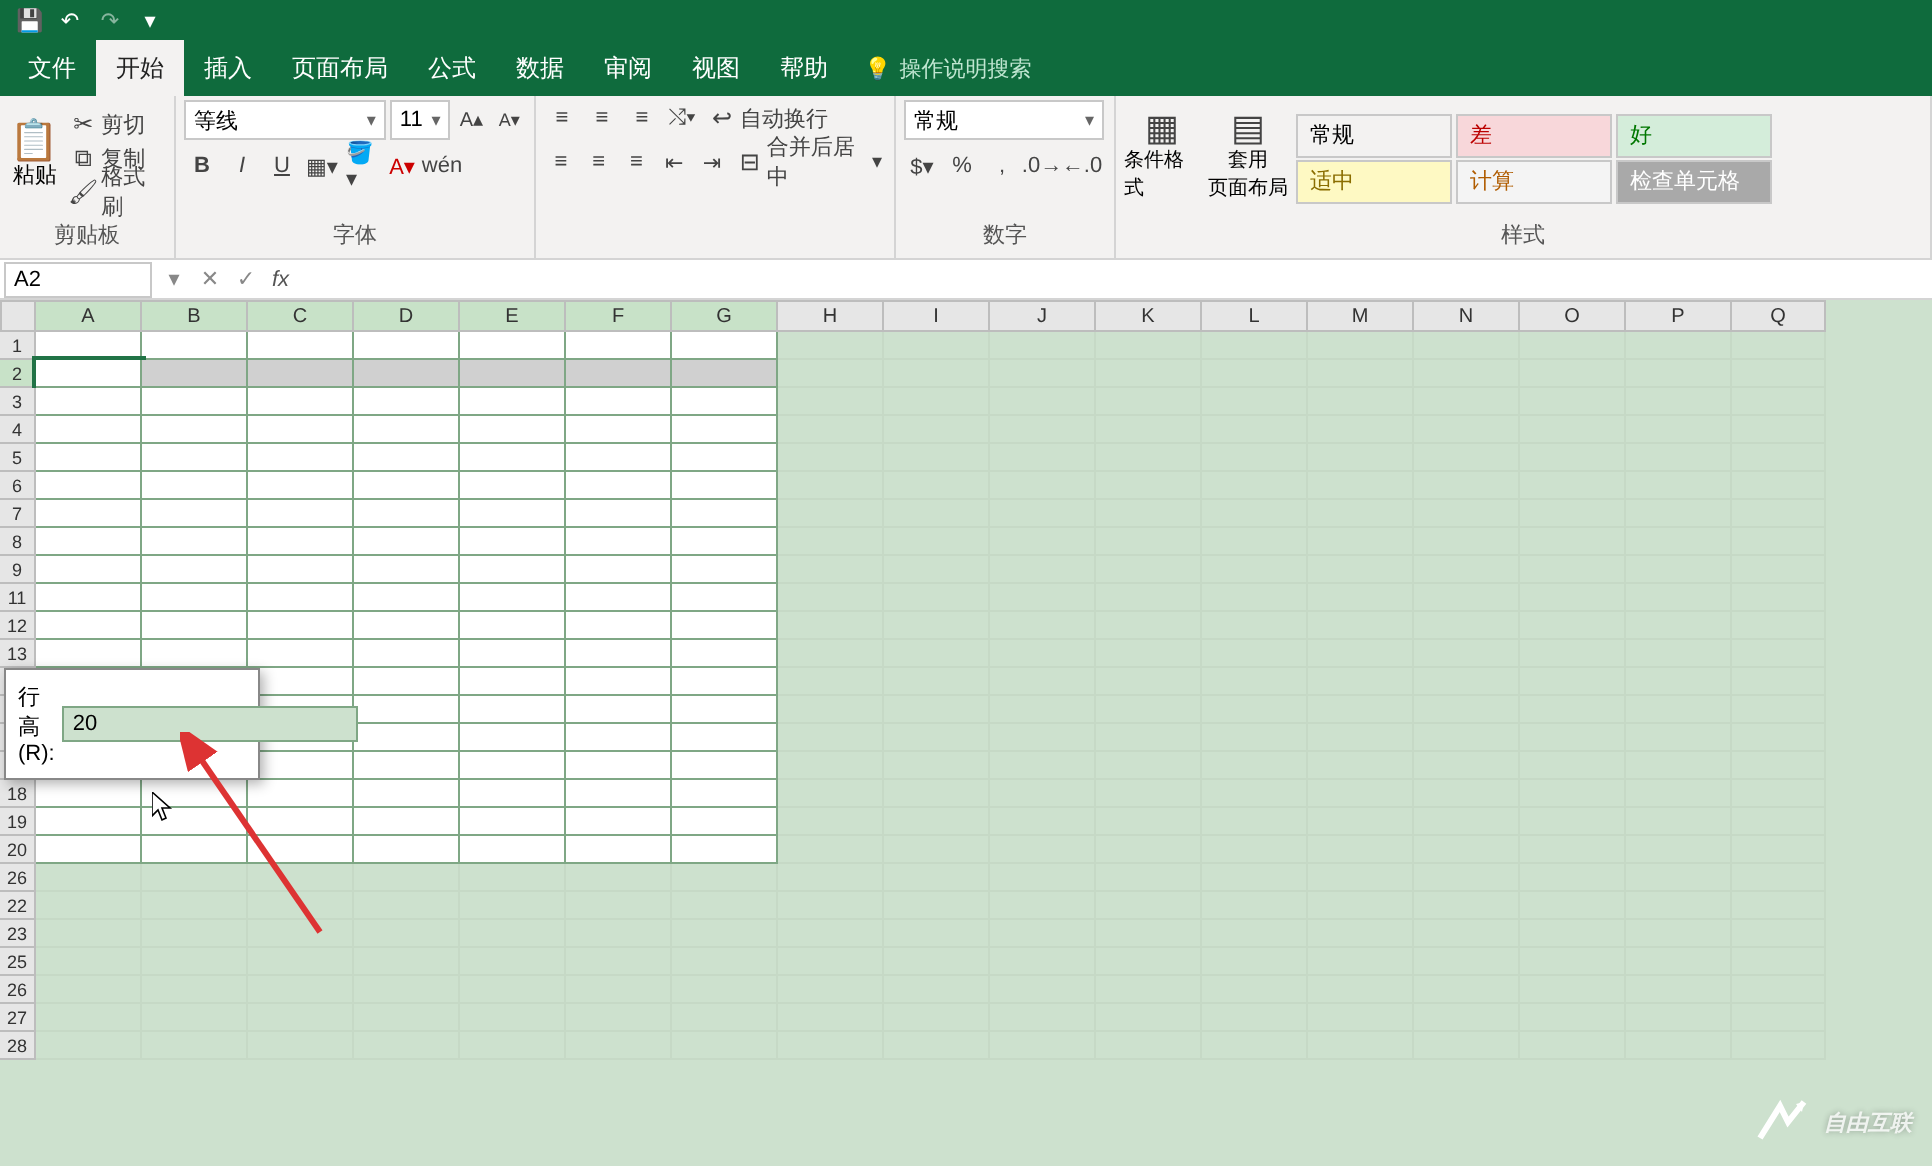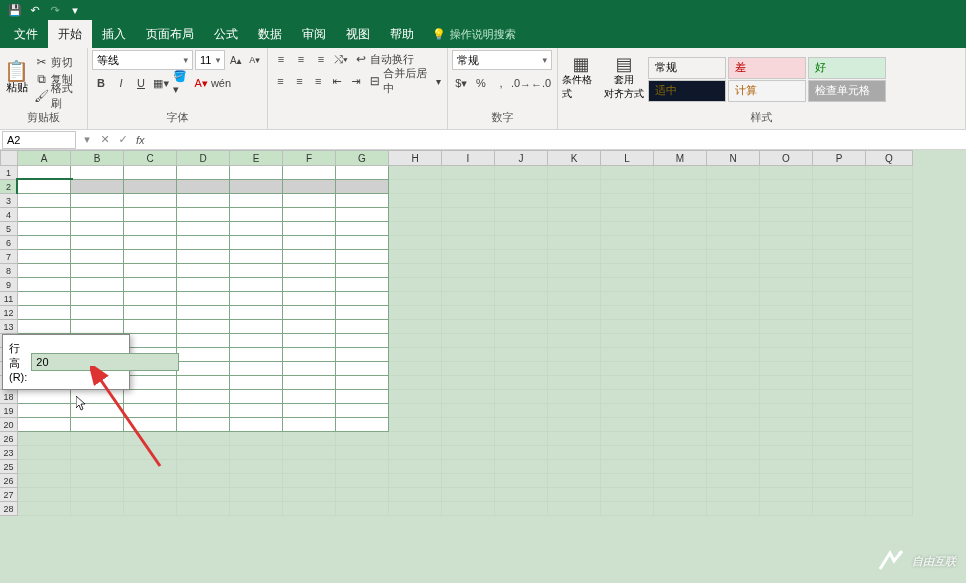--- a/index.html
+++ b/index.html
@@ -170,30 +170,30 @@
 
   <div class="group" style="flex:1">
     <div class="group-body">
       <div class="bigbtn" style="width:38px">
         <span class="ico" style="font-size:18px;">▦</span>
         <span style="font-size:10px;">条件格式</span>
       </div>
       <div class="bigbtn" style="width:44px">
         <span class="ico" style="font-size:18px;">▤</span>
         <span style="font-size:10px;white-space:pre-line;text-align:center;">套用
-对齐方式</span>
+页面布局</span>
       </div>
       <div class="col" style="gap:1px;">
         <div class="row">
           <div class="style-btn">常规</div>
           <div class="style-btn" style="background:#f8d7da;color:#b00;">差</div>
           <div class="style-btn" style="background:#d4edda;color:#070;">好</div>
         </div>
         <div class="row">
-          <div class="style-btn" style="background:#0f172a;color:#8a6d00;">适中</div>
+          <div class="style-btn" style="background:#fef9c3;color:#8a6d00;">适中</div>
           <div class="style-btn" style="background:#f4f4f4;color:#b05c00;">计算</div>
           <div class="style-btn" style="background:#a9a9a9;color:#fff;">检查单元格</div>
         </div>
       </div>
     </div>
     <div class="group-label">样式</div>
   </div>
 </div>
 
 <div class="namebox-row">
@@ -623,20 +623,40 @@
         <div class="cell" style="width: 53px;"></div>
         <div class="cell" style="width: 53px;"></div>
         <div class="cell" style="width: 53px;"></div>
         <div class="cell" style="width: 53px;"></div>
         <div class="cell" style="width: 53px;"></div>
         <div class="cell" style="width: 53px;"></div>
         <div class="cell" style="width: 53px;"></div>
         <div class="cell" style="width: 47px;"></div>
       </div>
       <div class="gridrow">
+        <div class="rowhead">22</div>
+        <div class="cell" style="width: 53px;"></div>
+        <div class="cell" style="width: 53px;"></div>
+        <div class="cell" style="width: 53px;"></div>
+        <div class="cell" style="width: 53px;"></div>
+        <div class="cell" style="width: 53px;"></div>
+        <div class="cell" style="width: 53px;"></div>
+        <div class="cell" style="width: 53px;"></div>
+        <div class="cell" style="width: 53px;"></div>
+        <div class="cell" style="width: 53px;"></div>
+        <div class="cell" style="width: 53px;"></div>
+        <div class="cell" style="width: 53px;"></div>
+        <div class="cell" style="width: 53px;"></div>
+        <div class="cell" style="width: 53px;"></div>
+        <div class="cell" style="width: 53px;"></div>
+        <div class="cell" style="width: 53px;"></div>
+        <div class="cell" style="width: 53px;"></div>
+        <div class="cell" style="width: 47px;"></div>
+      </div>
+      <div class="gridrow">
         <div class="rowhead">23</div>
         <div class="cell" style="width: 53px;"></div>
         <div class="cell" style="width: 53px;"></div>
         <div class="cell" style="width: 53px;"></div>
         <div class="cell" style="width: 53px;"></div>
         <div class="cell" style="width: 53px;"></div>
         <div class="cell" style="width: 53px;"></div>
         <div class="cell" style="width: 53px;"></div>
         <div class="cell" style="width: 53px;"></div>
         <div class="cell" style="width: 53px;"></div>

